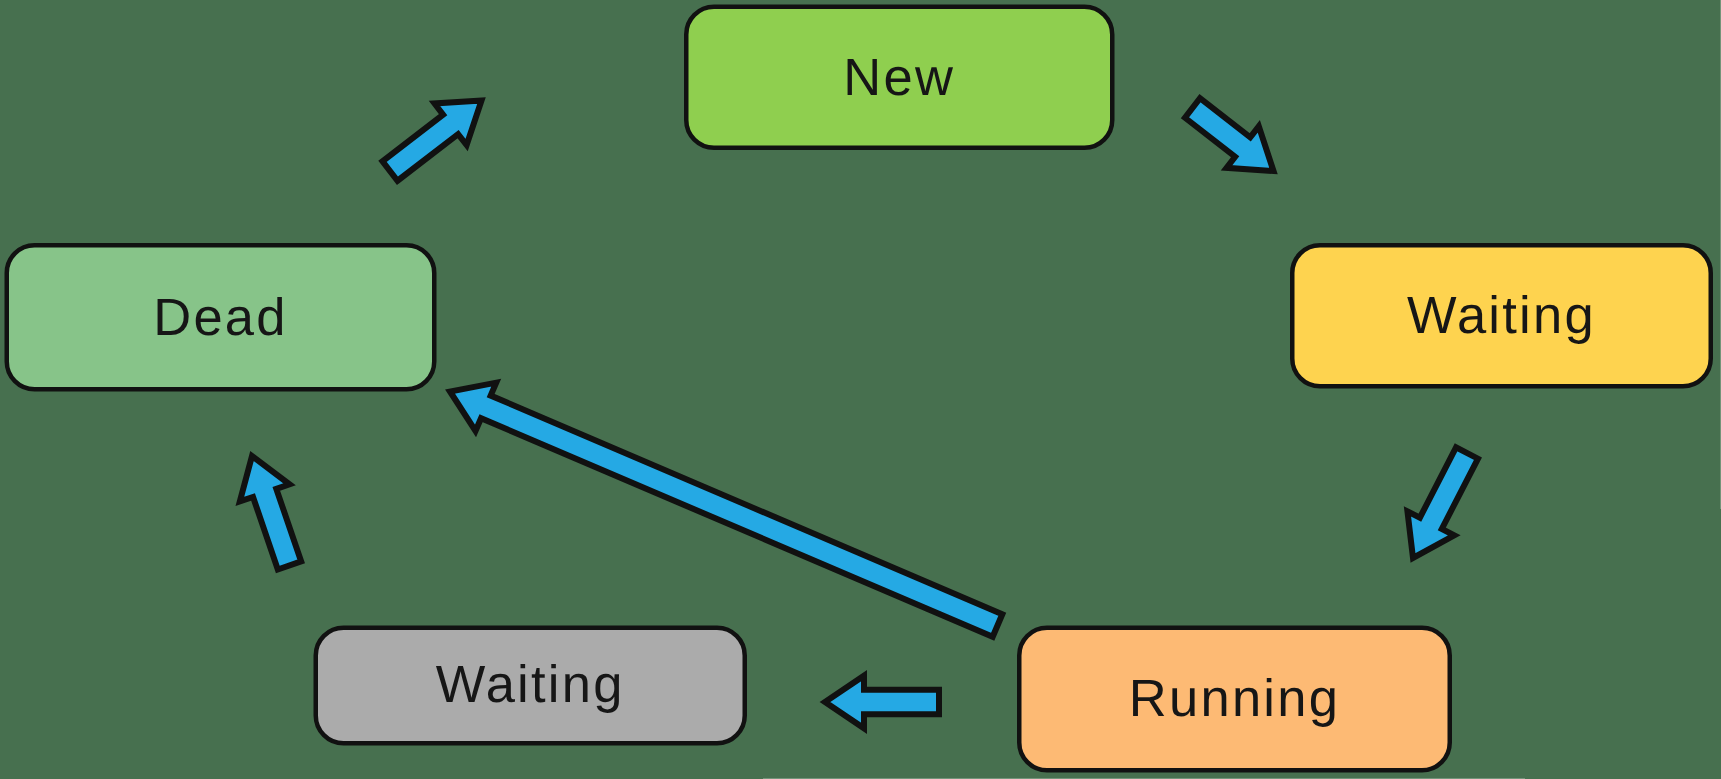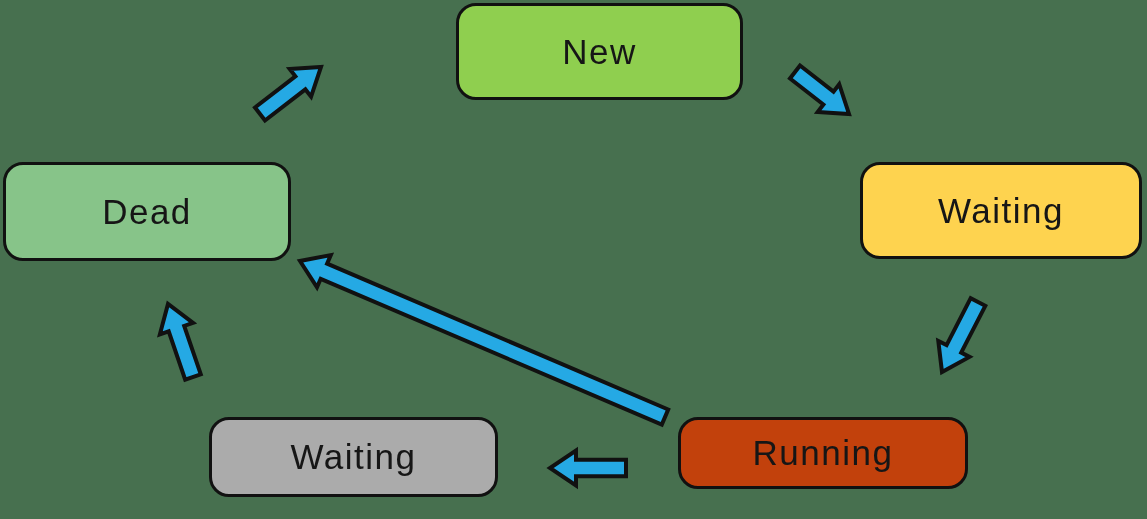--- a/index.html
+++ b/index.html
@@ -46,21 +46,21 @@
   </svg>
 
   <div class="node" style="left: 456px; top: 3px; width: 287px; height: 97px; background: rgb(143, 207, 79); border: 3px solid rgb(17, 17, 17);">
     <span class="node-label">New</span>
   </div>
 
   <div class="node" style="left: 860px; top: 162px; width: 282px; height: 97px; background: rgb(254, 211, 79); border: 3px solid rgb(17, 17, 17);">
     <span class="node-label">Waiting</span>
   </div>
 
-  <div class="node" style="left: 678px; top: 417px; width: 290px; height: 72px; background: #c2410c; border: 3px solid rgb(17, 17, 17);">
+  <div class="node" style="left: 678px; top: 417px; width: 290px; height: 98px; background: #fdba74; border: 3px solid rgb(17, 17, 17);">
     <span class="node-label">Running</span>
   </div>
 
   <div class="node" style="left: 209px; top: 417px; width: 289px; height: 80px; background: rgb(171, 171, 171); border: 3px solid rgb(17, 17, 17);">
     <span class="node-label">Waiting</span>
   </div>
 
   <div class="node" style="left: 3px; top: 162px; width: 288px; height: 99px; background: rgb(135, 196, 137); border: 3px solid rgb(17, 17, 17);">
     <span class="node-label">Dead</span>
   </div>

